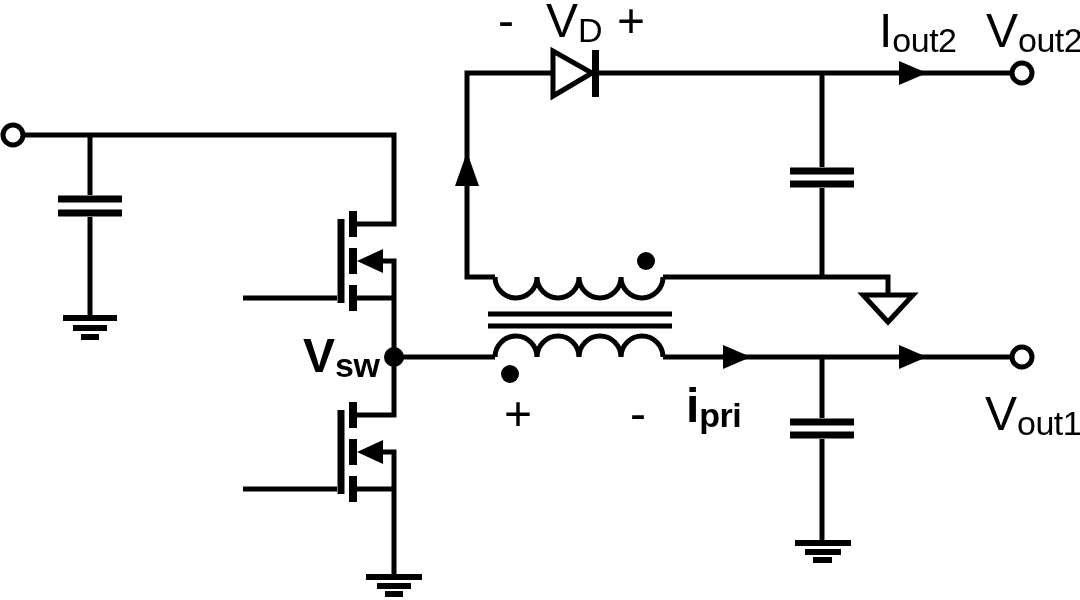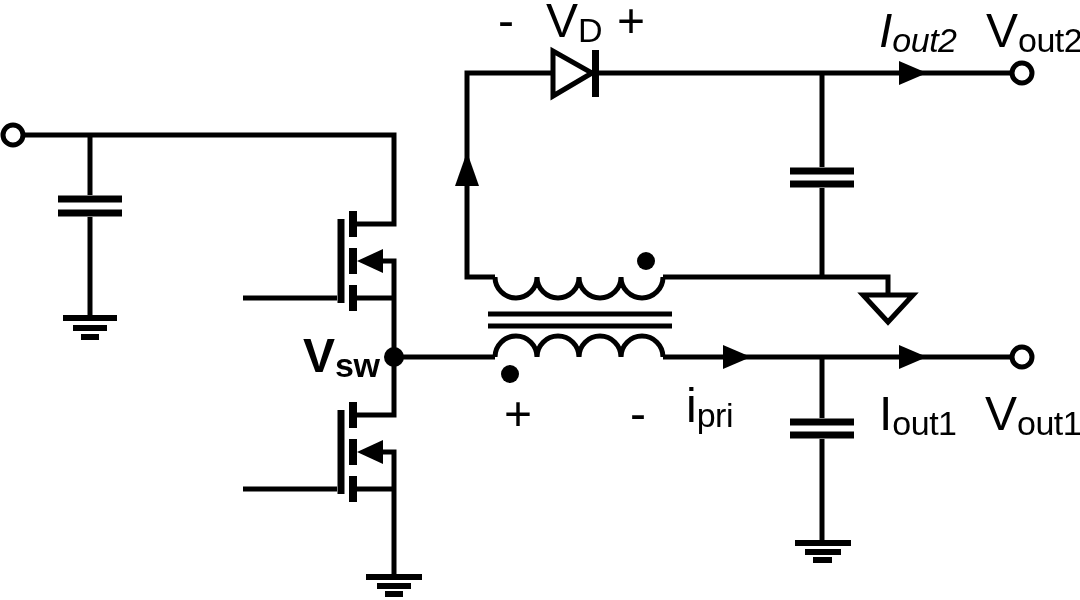--- a/index.html
+++ b/index.html
@@ -115,26 +115,25 @@
       <path class="gbar" d="M813 560 H832"></path>
     </g>
   </svg>
 
 
   <div class="label" style="left:498px; top:-3px;">-</div>
   <div class="label" style="left:546px; top:-3px;"><span class="m">V</span><span class="s">D</span></div>
   <div class="label" style="left:617px; top:-3px;">+</div>
 
 
-  <div class="label" style="left:879px; top:7px;font-style:italic;"><span class="m">I</span><span class="s">out2</span></div>
+  <div class="label" style="left:879px; top:7px;"><span class="m">I</span><span class="s">out2</span></div>
   <div class="label" style="left:986px; top:7px;"><span class="m">V</span><span class="s">out2</span></div>
 
   <div class="label" style="left:303px; top:332px;font-weight:bold;"><span class="m">V</span><span class="s">sw</span></div>
 
   <div class="label" style="left:504px; top:390px;">+</div>
   <div class="label" style="left:630px; top:390px;">-</div>
 
-  <div class="label" style="left:686px; top:382px;"><span class="m">i</span><span class="s">pri</span></div>
+  <div class="label" style="left:686px; top:382px;font-weight:bold;"><span class="m">i</span><span class="s">pri</span></div>
 
-  <div class="label" style="left:879px; top:390px;"><span class="m">I</span><span class="s">out1</span></div>
   <div class="label" style="left:985px; top:390px;"><span class="m">V</span><span class="s">out1</span></div>
 
 </div>
 
 </body></html>

